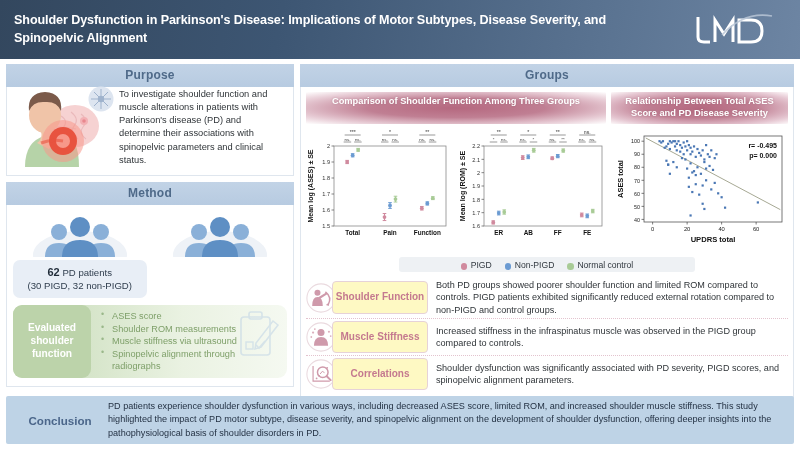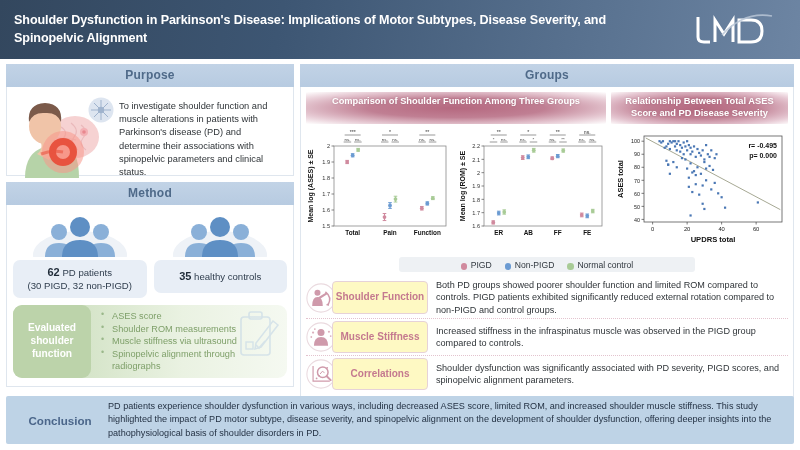--- a/index.html
+++ b/index.html
@@ -32,21 +32,21 @@
     color: #4f6a89; font-weight: bold; text-align: center;
     font-size: 12px; padding: 4px 0 5px; letter-spacing: 0.2px;
   }
   .card {
     border: 1px solid #dfe6ee; border-top: none; background: #fff;
   }
 
   
   .left-col { position: absolute; left: 6px; top: 64px; width: 288px; }
 
-  .purpose-body { display: flex; padding: 7px 8px 8px 4px; height: 89px; }
+  .purpose-body { display: flex; padding: 7px 8px 8px 4px; height: 89px; align-items: flex-end; }
   .purpose-art { width: 108px; flex: 0 0 108px; position: relative; }
   .purpose-text {
     font-size: 9.3px; line-height: 1.42; color: #2f3438; padding-top: 6px;
     flex: 1;
   }
 
   .method-body { padding: 6px 6px 8px; }
   .group-row { display: flex; gap: 7px; }
   .group-col { flex: 1; text-align: center; }
   .group-art { height: 46px; display: flex; align-items: flex-end; justify-content: center; }
@@ -218,23 +218,20 @@
           <div class="group-art">
             <svg viewBox="0 0 110 46" width="110" height="46">
               <ellipse cx="55" cy="44" rx="47" ry="24" fill="#eef2f7"></ellipse>
               <circle cx="34" cy="21" r="8" fill="#8ab0d8"></circle>
               <path d="M20 46 q0 -14 14 -14 q14 0 14 14z" fill="#8ab0d8"></path>
               <circle cx="76" cy="21" r="8" fill="#8ab0d8"></circle>
               <path d="M62 46 q0 -14 14 -14 q14 0 14 14z" fill="#8ab0d8"></path>
               <circle cx="55" cy="16" r="10" fill="#5e8fc4"></circle>
               <path d="M37 46 q0 -17 18 -17 q18 0 18 17z" fill="#5e8fc4"></path>
             </svg>
-          </div>
-          <div class="group-box" style="margin-top:3px;padding:9px 4px">
-            <span><b>35</b><span> healthy controls</span></span>
           </div>
         </div>
       </div>
 
       <div class="eval-row">
         <div class="eval-label">Evaluated shoulder function</div>
         <ul class="eval-list">
           <li>ASES score</li>
           <li>Shoulder ROM measurements</li>
           <li>Muscle stiffness via ultrasound</li>

